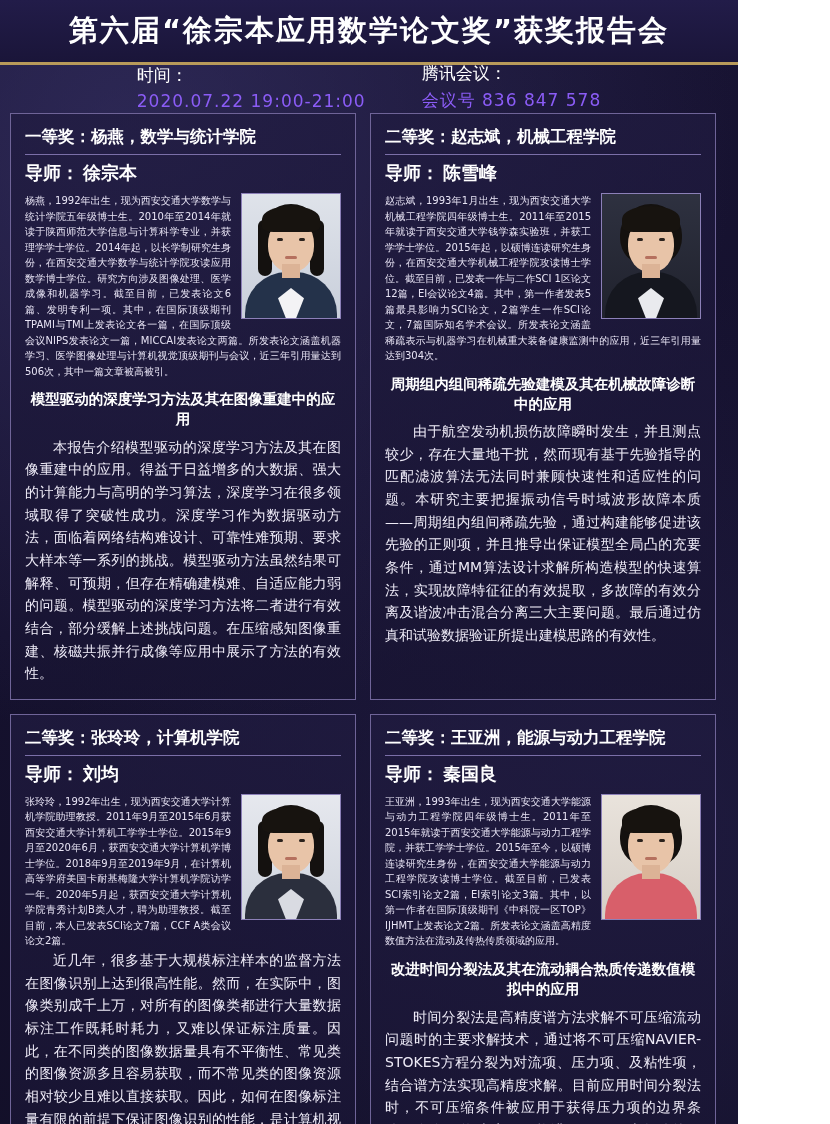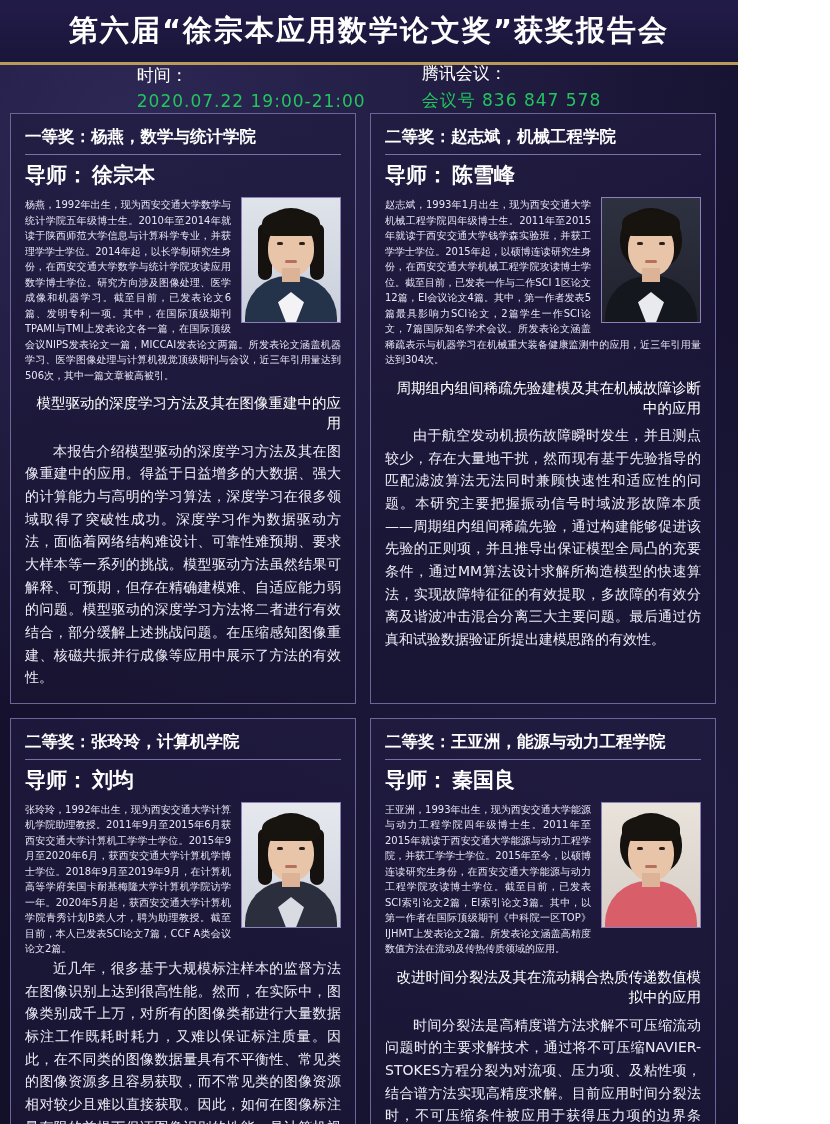--- a/index.html
+++ b/index.html
@@ -58,21 +58,21 @@
     align-items: baseline;
     gap: 4px;
     white-space: nowrap;
     flex-direction: column;
   }
   .meta-item .label {
     color: #ffffff;
     font-size: 17px;
   }
   .meta-item .value {
-    color: #22c55e;
+    color: #8b5cf6;
     font-size: 17px;
     letter-spacing: 1px;
   }
   .grid {
     position: relative;
     padding: 4px 22px 12px 10px;
     display: grid;
     grid-template-columns: 1fr 1fr;
     grid-template-rows: auto auto;
     gap: 14px 14px;
@@ -89,21 +89,21 @@
   .award-line {
     font-size: 16.5px;
     font-weight: bold;
     color: #ffffff;
     border-bottom: 1px solid #7b6fa8;
     padding-bottom: 6px;
     margin-bottom: 6px;
     white-space: nowrap;
   }
   .advisor-line {
-    font-size: 21px;
+    font-size: 18px;
     font-weight: bold;
     color: #ffffff;
     margin-bottom: 8px;
   }
   .advisor-line .adv-label { margin-right: 4px; }
   .bio-block {
     overflow: hidden;
   }
   .photo {
     width: 98px;
@@ -117,23 +117,23 @@
   .photo.right { float: right; margin: 0 0 6px 10px; }
   .bio-text {
     font-size: 10px;
     line-height: 1.55;
     color: #e8e4f5;
     text-align: justify;
     text-indent: 0;
   }
   .paper-title {
     clear: both;
-    text-align: right;
+    text-align: center;
     font-size: 14.5px;
-    font-weight: normal;
+    font-weight: bold;
     color: #ffffff;
     margin: 10px 0 6px 0;
     line-height: 1.4;
   }
   .abstract {
     font-size: 14px;
     line-height: 1.62;
     color: #efecf8;
     text-align: justify;
     text-indent: 2em;

